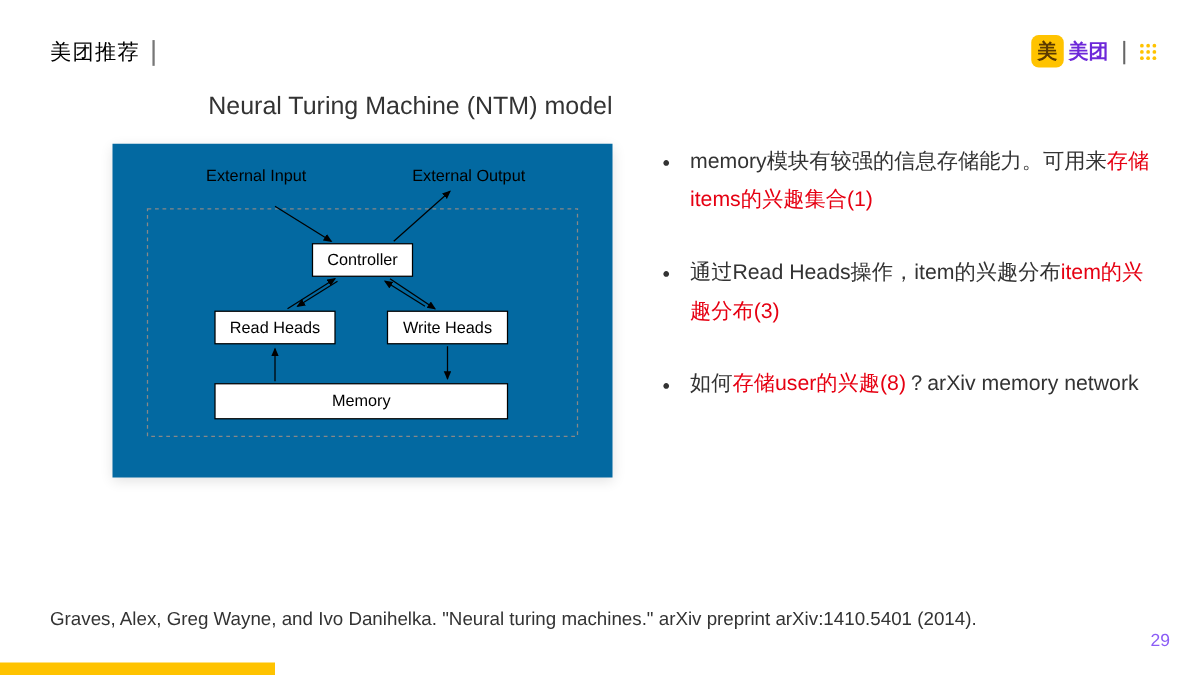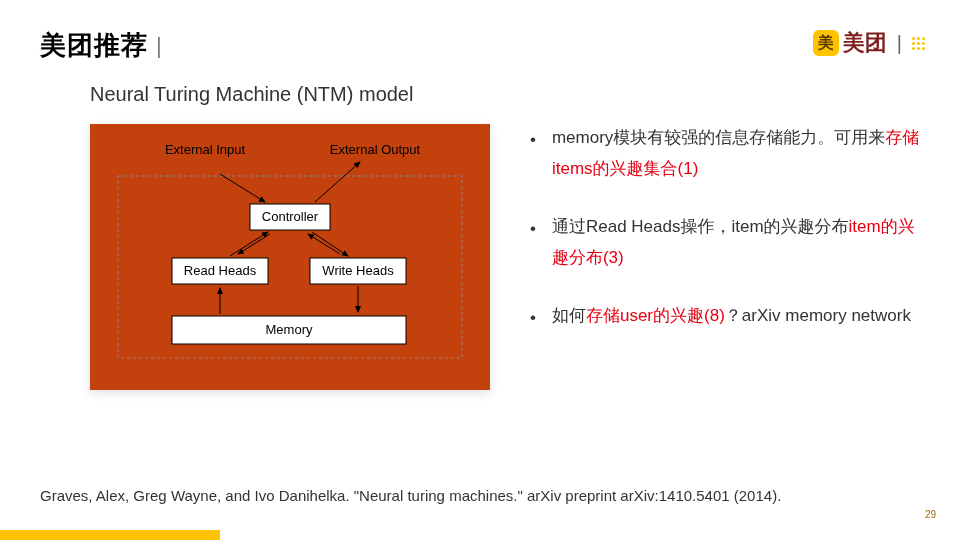--- a/index.html
+++ b/index.html
@@ -2,58 +2,58 @@
 <html><head>
 <meta charset="utf-8">
 <style>
   * { margin: 0; padding: 0; box-sizing: border-box; }
   body {
     width: 960px; height: 540px;
     font-family: "Microsoft YaHei", Arial, sans-serif;
     background: #fff; position: relative; overflow: hidden;
   }
   .header { display: flex; align-items: center; padding: 28px 40px 10px 40px; }
-  .title-main { font-size: 26px; font-weight: 700; color: #000; letter-spacing: 1px; text-align: right; }
+  .title-main { font-size: 17px; font-weight: 400; color: #000; letter-spacing: 1px; text-align: right; }
   .title-sep { font-size: 22px; color: #777; margin: 0 8px; font-weight: 300; }
   .title-sub { font-size: 18px; font-weight: 700; color: #000; }
   .brand { position: absolute; right: 30px; top: 28px; display: flex; align-items: center; }
   .mt-badge {
     width: 26px; height: 26px; background: #FFC300; border-radius: 6px;
     display: flex; align-items: center; justify-content: center;
     font-size: 16px; font-weight: 900; color: #5b3a00; margin-right: 4px;
   }
-  .mt-text { font-size: 22px; font-weight: 900; color: #7f1d1d; margin-right: 10px; }
+  .mt-text { font-size: 16px; font-weight: 900; color: #6d28d9; margin-right: 10px; }
   .pipe { font-size: 20px; color: #666; margin-right: 10px; font-weight: 300; }
   .df-dots {
     display: inline-flex; flex-wrap: wrap; width: 16px; gap: 2px;
     margin-right: 2px; align-content: center;
   }
   .df-dots span { width: 3px; height: 3px; background: #FFC300; border-radius: 50%; }
   .df-d { font-size: 22px; font-weight: 900; font-style: italic; color: #FFC300; }
   .df-rest { font-size: 22px; font-weight: 900; font-style: italic; color: #333; }
   .df-dot { color: #FFC300; }
   .content { display: flex; padding: 10px 40px 0 90px; gap: 40px; }
-  .left { width: 400px; }
+  .left { width: 400px; text-align: right; }
   .diagram-title { font-size: 20px; color: #333; margin-bottom: 18px; font-weight: 400; }
   .diagram-frame {
-    background: #c2410c; padding: 14px 14px 20px 14px;
+    background: #0369a1; padding: 14px 14px 20px 14px;
     box-shadow: 0 3px 10px rgba(0,0,0,0.12);
   }
   .svg-box { width: 100%; height: 228px; }
   .right { flex: 1; padding-top: 40px; }
   .bullet { display: flex; margin-bottom: 28px; font-size: 17px; line-height: 1.8; color: #333; }
   .bullet .dot { margin-right: 16px; margin-top: 2px; }
   .bullet .text span.red { color: #e60012; }
   .citation {
     position: absolute; bottom: 36px; left: 40px;
     font-size: 15px; color: #333; text-align: center;
   }
   .page-num {
     position: absolute; right: 24px; bottom: 20px;
-    font-size: 10px; color: #a16207;
+    font-size: 14px; color: #8b5cf6;
   }
   .yellow-bar {
     position: absolute; left: 0; bottom: 0;
     width: 220px; height: 10px; background: #FFC300;
   }
   svg text { font-family: "Helvetica Neue", Arial, sans-serif; fill: #000; }
 </style>
 </head>
 <body>
 

